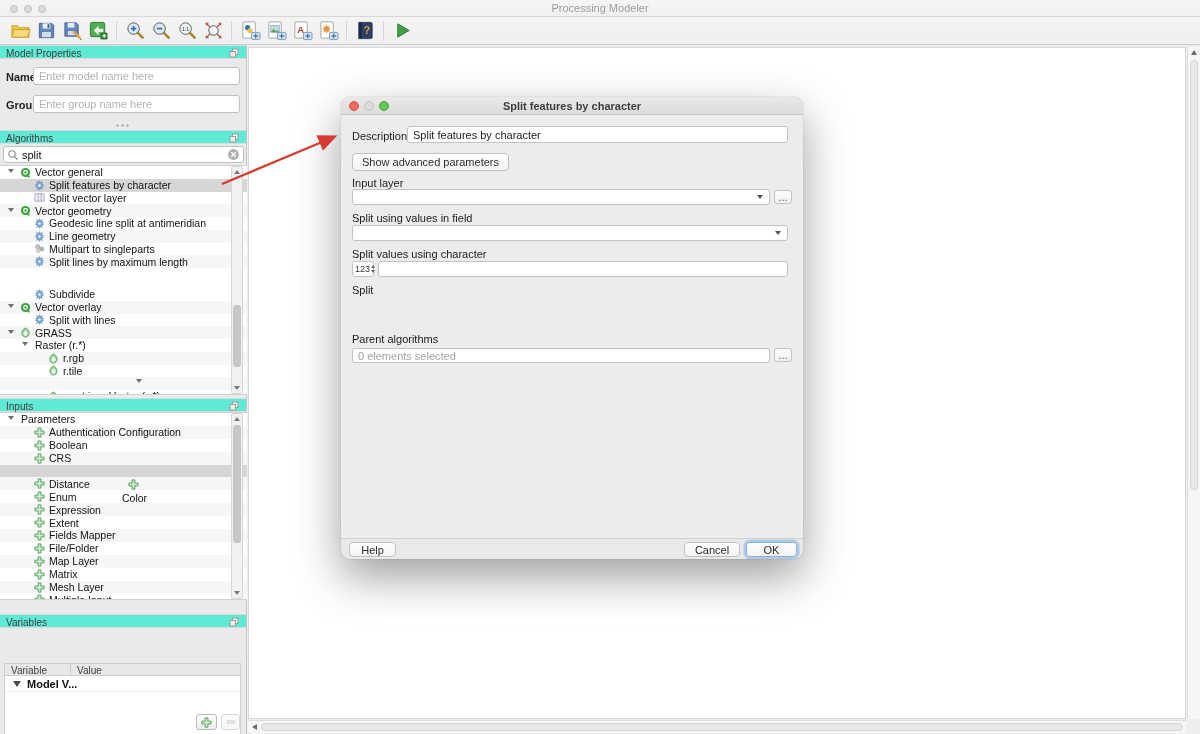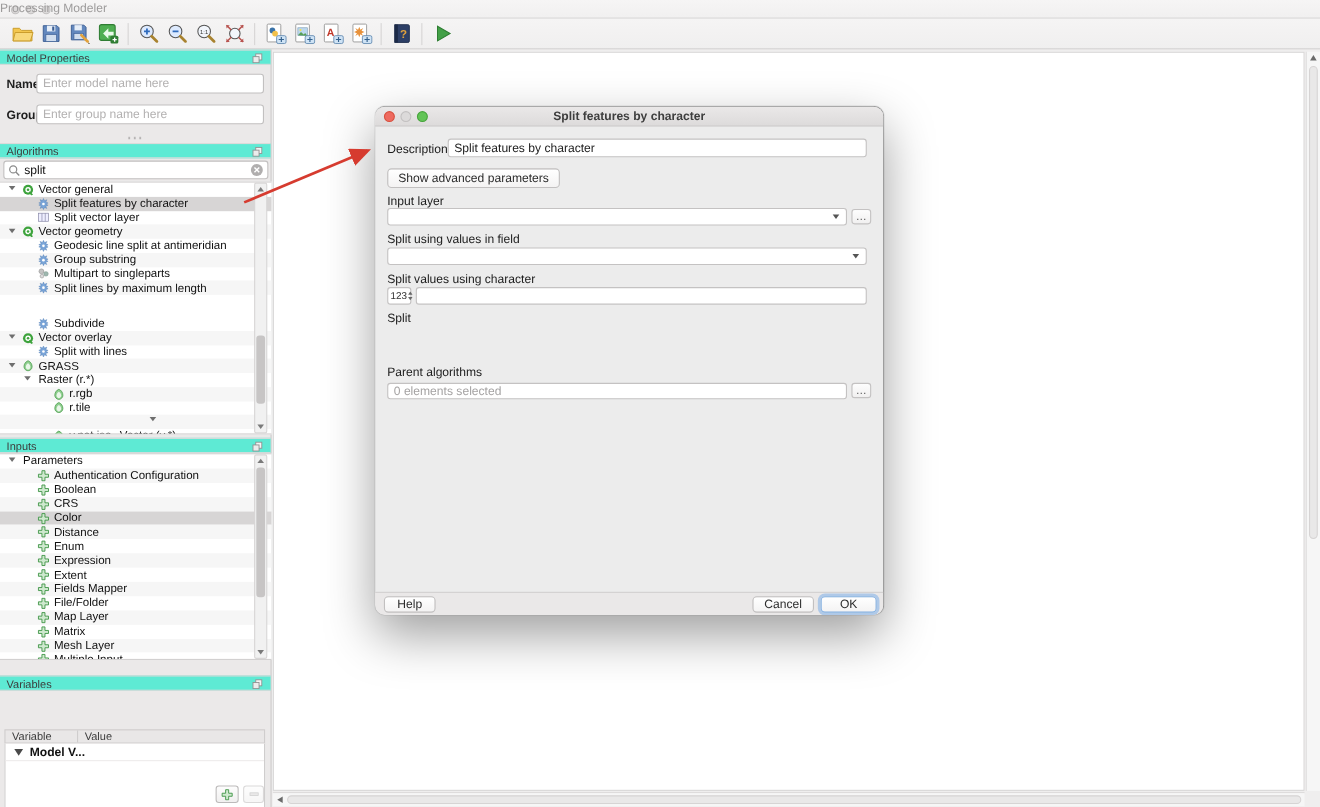--- a/index.html
+++ b/index.html
@@ -3,21 +3,21 @@
 <meta charset="utf-8">
 <style>
   * { margin:0; padding:0; box-sizing:border-box; }
   html,body { width:1200px; height:734px; }
   body { font-family:"Liberation Sans", sans-serif; background:#ececec; overflow:hidden; }
   .page { position:relative; width:1200px; height:734px; background:#ebe9e9; overflow:hidden; }
 
   
   .titlebar { position:absolute; left:0; top:0; width:1200px; height:17px;
     background:linear-gradient(#f6f5f5,#f1f0f0); border-bottom:1px solid #d8d6d6; }
-  .titlebar .title { position:absolute; left:0; right:0; top:2px; text-align:left;
+  .titlebar .title { position:absolute; left:0; right:0; top:2px; text-align:center;
     font-size:11px; color:#9d9b9b; }
   .tl { position:absolute; top:4.5px; width:8px; height:8px; border-radius:50%;
     background:#dcdada; border:1px solid #c3c1c1; }
 
   
   .toolbar { position:absolute; left:0; top:17px; width:1200px; height:28px;
     background:linear-gradient(#f5f4f4,#f0efef); border-bottom:1px solid #cfcdcd;
     display:flex; align-items:center; padding-left:7px; }
   .tbtn { width:26px; height:26px; display:flex; align-items:center; justify-content:center;
     background:transparent; border:none; }
@@ -357,21 +357,21 @@
           <span class="tlabel">Geodesic line split at antimeridian</span>
         </div>
         <div class="trow alt" style="height: 12.75px; padding-left: 19px;">
           <span class="chevsp"></span>
           <span class="ticon">
             <svg viewBox="0 0 12 12">
               <path d="M6 .5l1.1 2.2 2.3-1-1 2.3L10.6 5 8.4 6l2.2 1.1-2.3 1 1 2.3-2.2-1.1L6 11.5 5 9.3l-2.3 1 1-2.3L1.4 7l2.2-1-2.2-1.1 2.3-1-1-2.3 2.3 1z" fill="#7aa5d8" stroke="#4f7cb5" stroke-width="0.4"></path>
               <circle cx="6" cy="6" r="1.3" fill="#fff"></circle>
             </svg>
           </span>
-          <span class="tlabel">Group substring</span>
+          <span class="tlabel">Line geometry</span>
         </div>
         <div class="trow" style="height: 12.75px; padding-left: 19px;">
           <span class="chevsp"></span>
           <span class="ticon">
             <svg viewBox="0 0 12 12">
               <circle cx="4" cy="4" r="2.4" fill="#c4c4c4" stroke="#8f8f8f" stroke-width="0.6"></circle>
               <circle cx="8.5" cy="6.5" r="2.2" fill="#9fb8b0" stroke="#7d9a90" stroke-width="0.6"></circle>
               <circle cx="4.5" cy="8.8" r="1.8" fill="#dcdcdc" stroke="#9a9a9a" stroke-width="0.6"></circle>
             </svg>
           </span>
@@ -516,21 +516,21 @@
         </div>
         <div class="trow alt" style="height: 12.9px; padding-left: 19px;">
           <span class="chevsp"></span>
           <span class="ticon">
             <svg viewBox="0 0 12 12">
               <path d="M4.5 1h3v3.5H11v3H7.5V11h-3V7.5H1v-3h3.5z" fill="#cfe9cf" stroke="#3f9545" stroke-width="0.9"></path>
             </svg>
           </span>
           <span class="tlabel">CRS</span>
         </div>
-        <div class="trow sel" style="height: 12.9px; padding-left: 19px;">
+        <div class="trow sel" style="height: 12.9px; padding-left: 19px; flex-direction: column;">
           <span class="chevsp"></span>
           <span class="ticon">
             <svg viewBox="0 0 12 12">
               <path d="M4.5 1h3v3.5H11v3H7.5V11h-3V7.5H1v-3h3.5z" fill="#cfe9cf" stroke="#3f9545" stroke-width="0.9"></path>
             </svg>
           </span>
           <span class="tlabel">Color</span>
         </div>
         <div class="trow alt" style="height: 12.9px; padding-left: 19px;">
           <span class="chevsp"></span>

